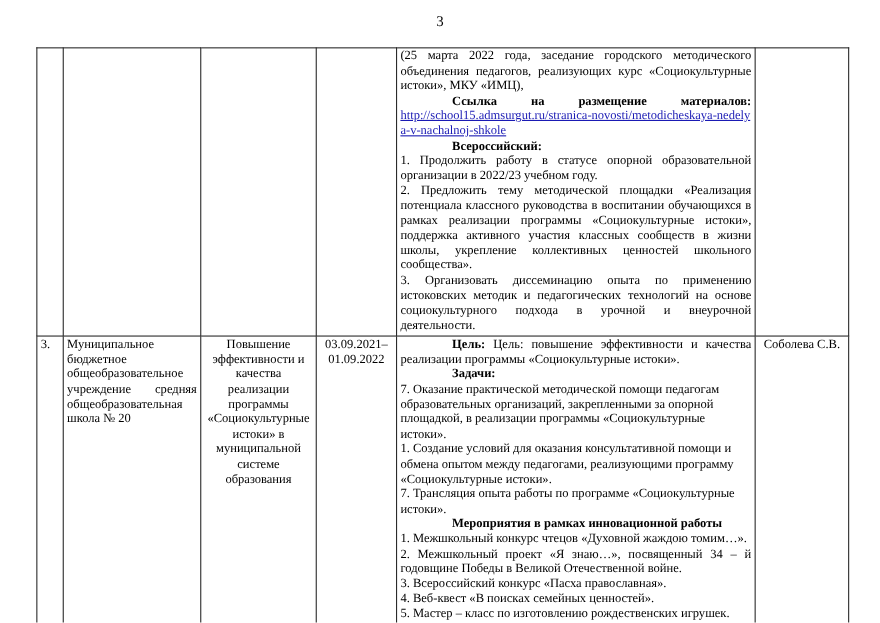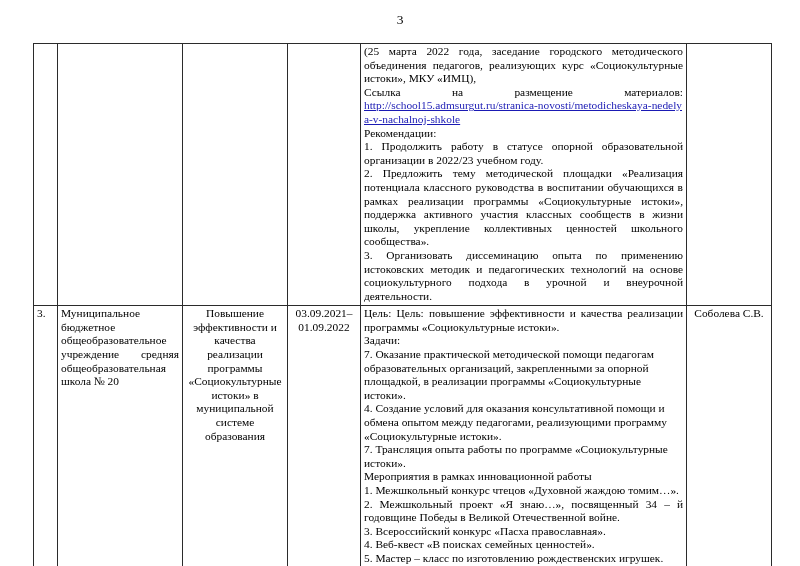--- a/index.html
+++ b/index.html
@@ -67,21 +67,21 @@
   .c-num-cell   { text-align: left; padding-left: 5px; }
   .c-org-cell   { text-align: justify; text-align-last: left; }
   .c-theme-cell { text-align: center; margin-top: 44px; }
   .c-dates-cell { text-align: center; }
   .c-body-cell  { text-align: justify; text-align-last: left; }
   .c-resp-cell  { text-align: center; padding-left: 5px; }
 
   .j { text-align: justify; text-align-last: justify; margin: 0; }
   .jl { text-align: justify; text-align-last: left; margin: 0; }
   .pl { margin: 0; text-align: left; }
-  .b { font-weight: normal; }
+  .b { font-weight: bold; margin-left: 47px; }
 
   a.doc-link {
     color: #1a1ab4;
     word-break: break-all;
   }
 </style>
 </head>
 <body>
 
 <div class="page">
@@ -102,38 +102,38 @@
 
         <tr>
           <td class="c-num-cell"></td>
           <td class="c-org-cell"></td>
           <td class="c-theme-cell"></td>
           <td class="c-dates-cell"></td>
           <td class="c-body-cell">
             <p class="jl">(25 марта 2022 года, заседание городского методического объединения педагогов, реализующих курс «Социокультурные истоки», МКУ «ИМЦ),</p>
             <p class="j b">Ссылка на размещение материалов:</p>
             <p class="pl"><a class="doc-link" href="#">http://school15.admsurgut.ru/stranica-novosti/metodicheskaya-nedelya-v-nachalnoj-shkole</a></p>
-            <p class="pl b">Рекомендации:</p>
+            <p class="pl b">Всероссийский:</p>
             <p class="jl">1. Продолжить работу в статусе опорной образовательной организации в 2022/23 учебном году.</p>
             <p class="jl">2. Предложить тему методической площадки «Реализация потенциала классного руководства в воспитании обучающихся в рамках реализации программы «Социокультурные истоки», поддержка активного участия классных сообществ в жизни школы, укрепление коллективных ценностей школьного сообщества».</p>
             <p class="jl">3. Организовать диссеминацию опыта по применению истоковских методик и педагогических технологий на основе социокультурного подхода в урочной и внеурочной деятельности.</p>
           </td>
           <td class="c-resp-cell"></td>
         </tr>
 
         <tr>
           <td class="c-num-cell">3.</td>
           <td class="c-org-cell">Муниципальное бюджетное общеобразовательное учреждение средняя общеобразовательная школа № 20</td>
           <td class="c-theme-cell">Повышение эффективности и качества реализации программы «Социокультурные истоки» в муниципальной системе образования</td>
           <td class="c-dates-cell">03.09.2021–01.09.2022</td>
           <td class="c-body-cell">
             <p class="jl"><span class="b">Цель:</span> <span>Цель: повышение эффективности и качества реализации программы «Социокультурные истоки».</span></p>
             <p class="pl b">Задачи:</p>
             <p class="pl">7. Оказание практической методической помощи педагогам образовательных организаций, закрепленными за опорной площадкой, в реализации программы «Социокультурные истоки».</p>
-            <p class="pl">4. Создание условий для оказания консультативной помощи и обмена опытом между педагогами, реализующими программу «Социокультурные истоки».</p>
+            <p class="pl">1. Создание условий для оказания консультативной помощи и обмена опытом между педагогами, реализующими программу «Социокультурные истоки».</p>
             <p class="pl">7. Трансляция опыта работы по программе «Социокультурные истоки».</p>
             <p class="pl b">Мероприятия в рамках инновационной работы</p>
             <p class="pl">1. Межшкольный конкурс чтецов «Духовной жаждою томим…».</p>
             <p class="jl">2. Межшкольный проект «Я знаю…», посвященный 34 – й годовщине Победы в Великой Отечественной войне.</p>
             <p class="pl">3. Всероссийский конкурс «Пасха православная».</p>
             <p class="pl">4. Веб-квест «В поисках семейных ценностей».</p>
             <p class="pl">5. Мастер – класс по изготовлению рождественских игрушек.</p>
           </td>
           <td class="c-resp-cell">Соболева С.В.</td>
         </tr>

